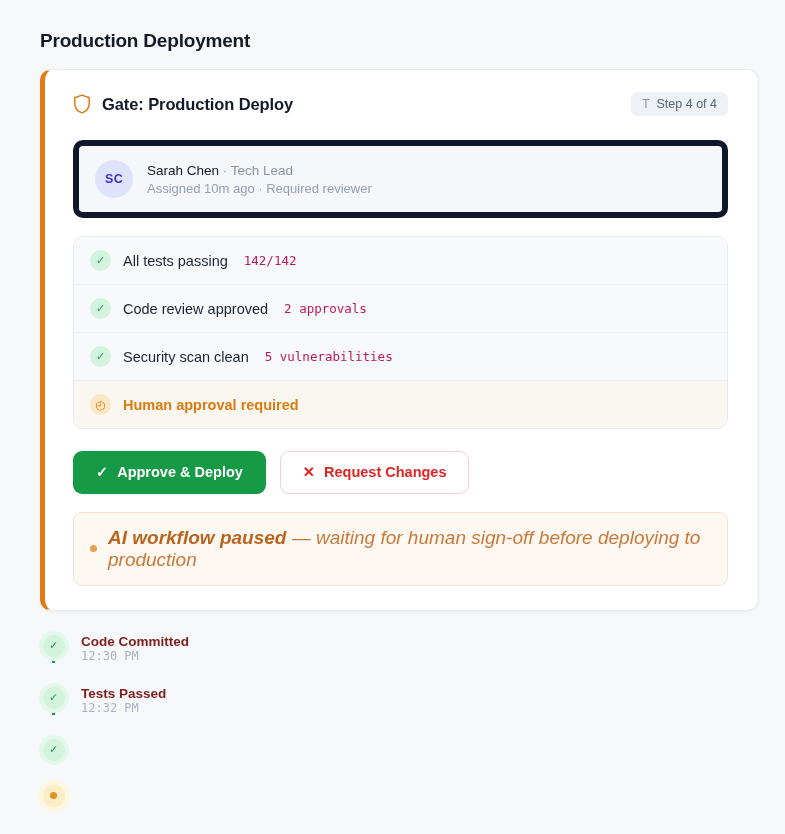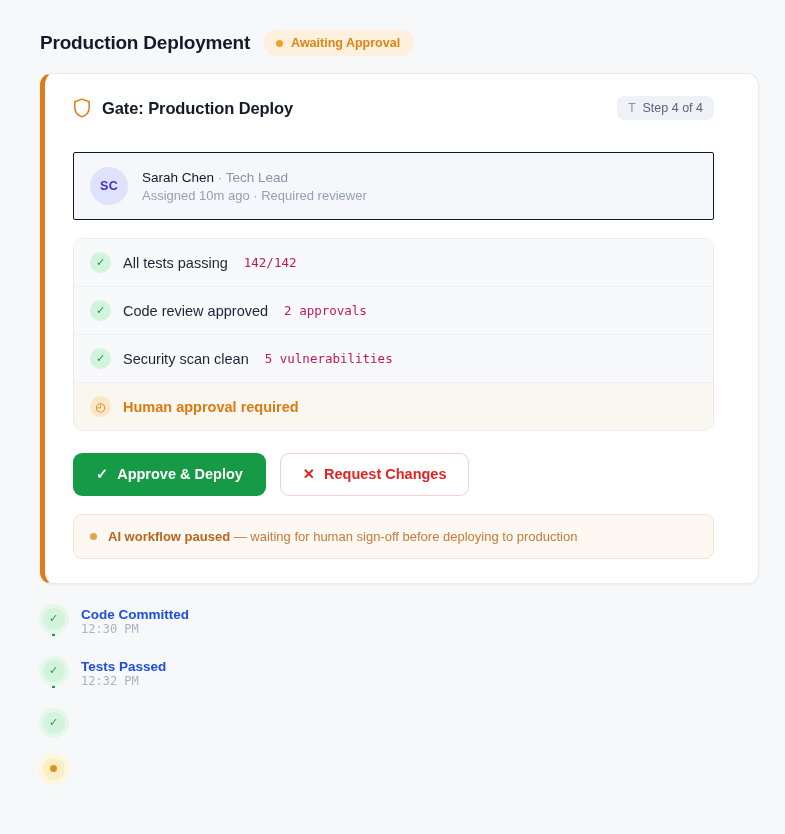--- a/index.html
+++ b/index.html
@@ -30,38 +30,38 @@
   
   .gate-card {
     position: relative;
     margin: 17px 0 0 12px;
     width: 719px;
     background: #ffffff;
     border: 1px solid #e8eaee;
     border-left: 5px solid #e07b16;
     border-radius: 12px;
     box-shadow: 0 1px 3px rgba(20,26,41,0.05);
-    padding: 22px 44px 24px 28px;
+    padding: 22px 30px 24px 28px;
   }
   .gate-head { display: flex; align-items: center; }
   .shield-icon { width: 18px; height: 20px; flex: none; margin-right: 11px; }
   .gate-title { font-size: 16.5px; font-weight: bold; color: #141a29; letter-spacing: -0.1px; }
   .step-badge {
     margin-left: auto;
     display: inline-flex; align-items: center; gap: 7px;
     background: #eef1f6; color: #5a6477;
     font-size: 12.5px; padding: 5px 11px; border-radius: 7px;
   }
   .step-badge .t-glyph { font-size: 12px; color: #8a94a6; font-weight: 500; }
 
   
   .reviewer {
     display: flex; align-items: center; gap: 14px;
-    margin-top: 32px;
-    background: #f5f7fa; border: 1px solid #0f172a; border-radius: 2px;
+    margin-top: 24px;
+    background: #f5f7fa; border: 6px solid #0f172a; border-radius: 10px;
     padding: 14px 16px;
   }
   .avatar {
     width: 38px; height: 38px; border-radius: 50%;
     background: #dfe2fb; color: #3d33bf;
     font-size: 12.5px; font-weight: bold; letter-spacing: .4px;
     display: flex; align-items: center; justify-content: center; flex: none;
   }
   .reviewer-line1 { font-size: 13.5px; color: #8a93a4; }
   .reviewer-name { color: #141a29; font-weight: normal; }
@@ -106,21 +106,21 @@
   .btn-reject { background: #ffffff; color: #e02424; border-color: #f5cfcf; }
 
   
   .paused-banner {
     display: flex; align-items: center; gap: 11px;
     margin-top: 18px;
     background: #fdf8f1; border: 1px solid #f4e4d0; border-radius: 9px;
     padding: 14px 16px;
   }
   .paused-dot { width: 7px; height: 7px; border-radius: 50%; background: #e8a14c; flex: none; }
-  .paused-text { font-size: 13px; color: #c9793a; }
+  .paused-text { font-size: 19px; font-style: italic; color: #c9793a; }
   .paused-text b { font-weight: bold; color: #b9651f; }
 
   
   .timeline { margin: 22px 0 0 12px; position: relative; }
   .tl-item { position: relative; display: flex; gap: 14px; padding-bottom: 22px; }
   .tl-item:last-child { padding-bottom: 0; }
   .tl-marker { position: relative; width: 27px; flex: none; display: flex; justify-content: center; }
   .tl-line {
     position: absolute; left: 12px; top: 0; width: 3px; height: 100%;
     background: #1d9a4e;
@@ -132,38 +132,34 @@
     display: flex; align-items: center; justify-content: center;
     font-size: 11px; line-height: 1;
     background: #d4f3dd; color: #1d9a4e;
     box-shadow: 0 0 0 4px #e4f8ea;
   }
   .tl-dot.current {
     background: #fbeec4; box-shadow: 0 0 0 5px #fdf6e0;
   }
   .tl-dot .inner-dot { width: 7px; height: 7px; border-radius: 50%; background: #e09020; }
   .tl-body { padding-top: 1px; }
-  .tl-title { font-size: 13.5px; font-weight: bold; color: #1d4ed8; }
+  .tl-title { font-size: 13.5px; font-weight: bold; color: #7f1d1d; }
   .tl-item:last-child .tl-title { color: #db7b12; }
   .tl-time {
     font-family: "DejaVu Sans Mono", monospace;
     font-size: 12px; color: #aab2c0; 
   }
 </style>
 </head>
 <body>
 
 <div class="page">
 
   <div class="page-header">
     <div class="page-title">Production Deployment</div>
-    <div class="status-pill">
-      <span class="pill-dot"></span>
-      <span>Awaiting Approval</span>
-    </div>
   </div>
 
   <div class="gate-card">
 
     <div class="gate-head">
       <svg class="shield-icon" viewBox="0 0 18 20">
         <path d="M9 1.1 L16.2 3.7 V9.4 C16.2 14.1 13.2 17.3 9 18.9 C4.8 17.3 1.8 14.1 1.8 9.4 V3.7 Z" fill="none" stroke="#e07b16" stroke-width="1.5" stroke-linejoin="round"></path>
       </svg>
       <div class="gate-title">Gate: Production Deploy</div>
       <div class="step-badge">

